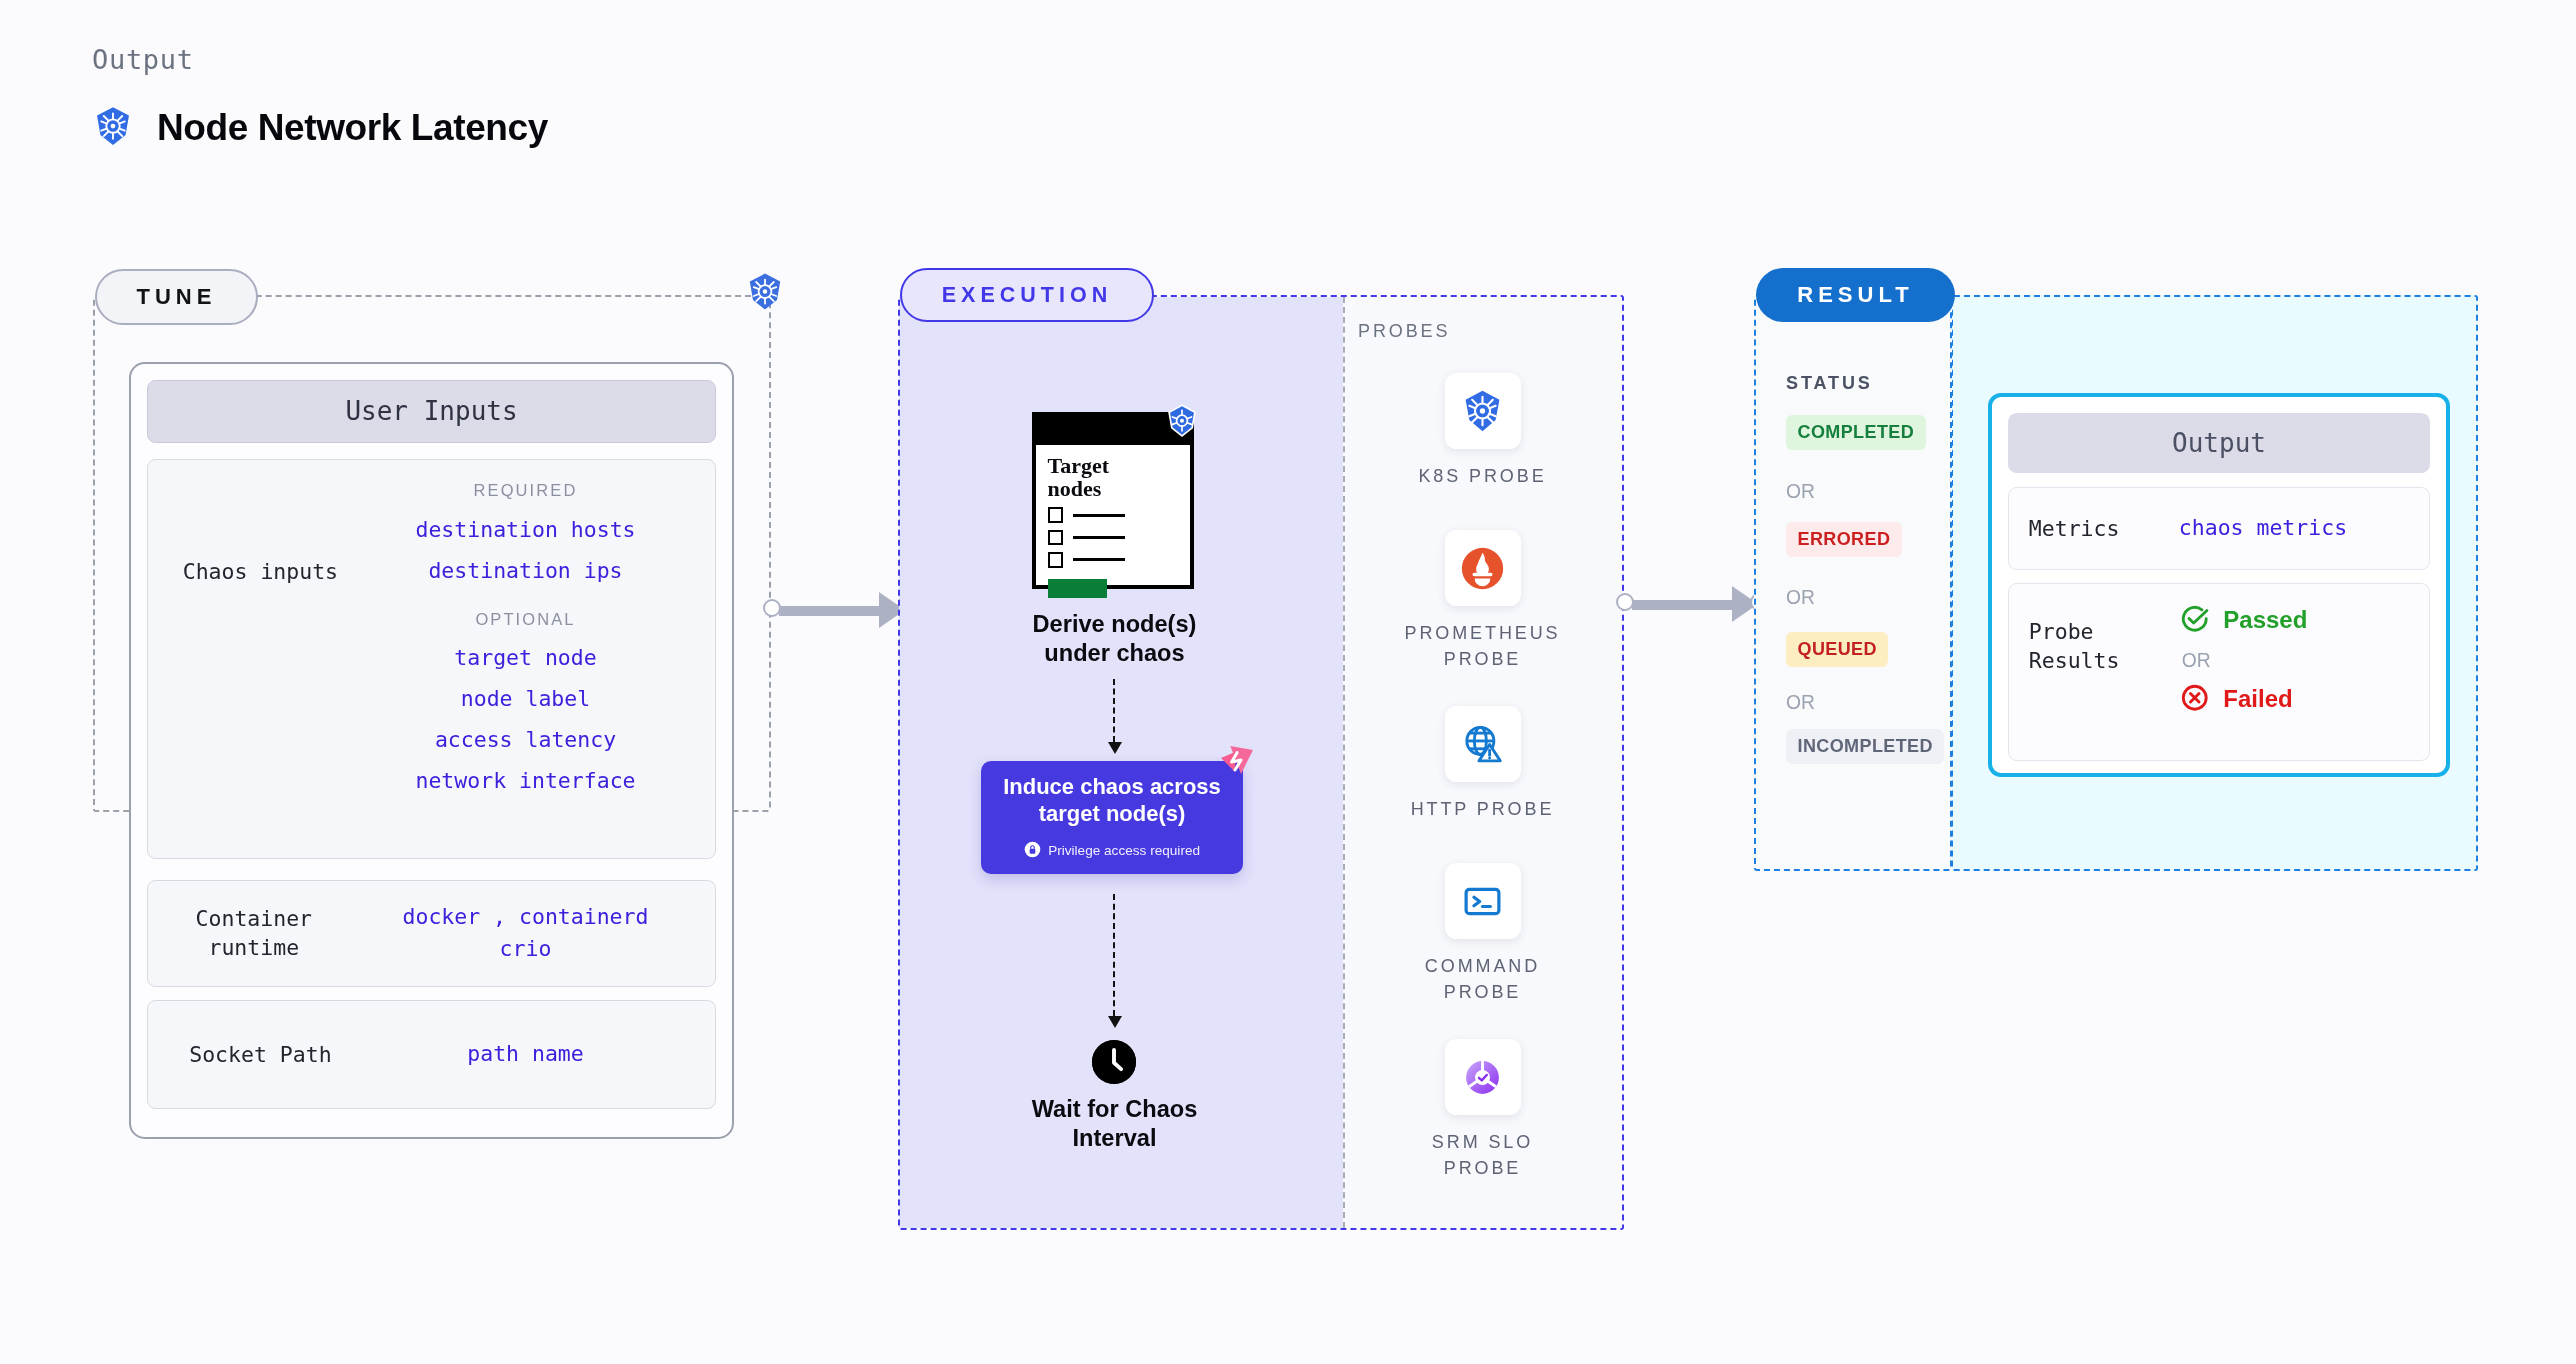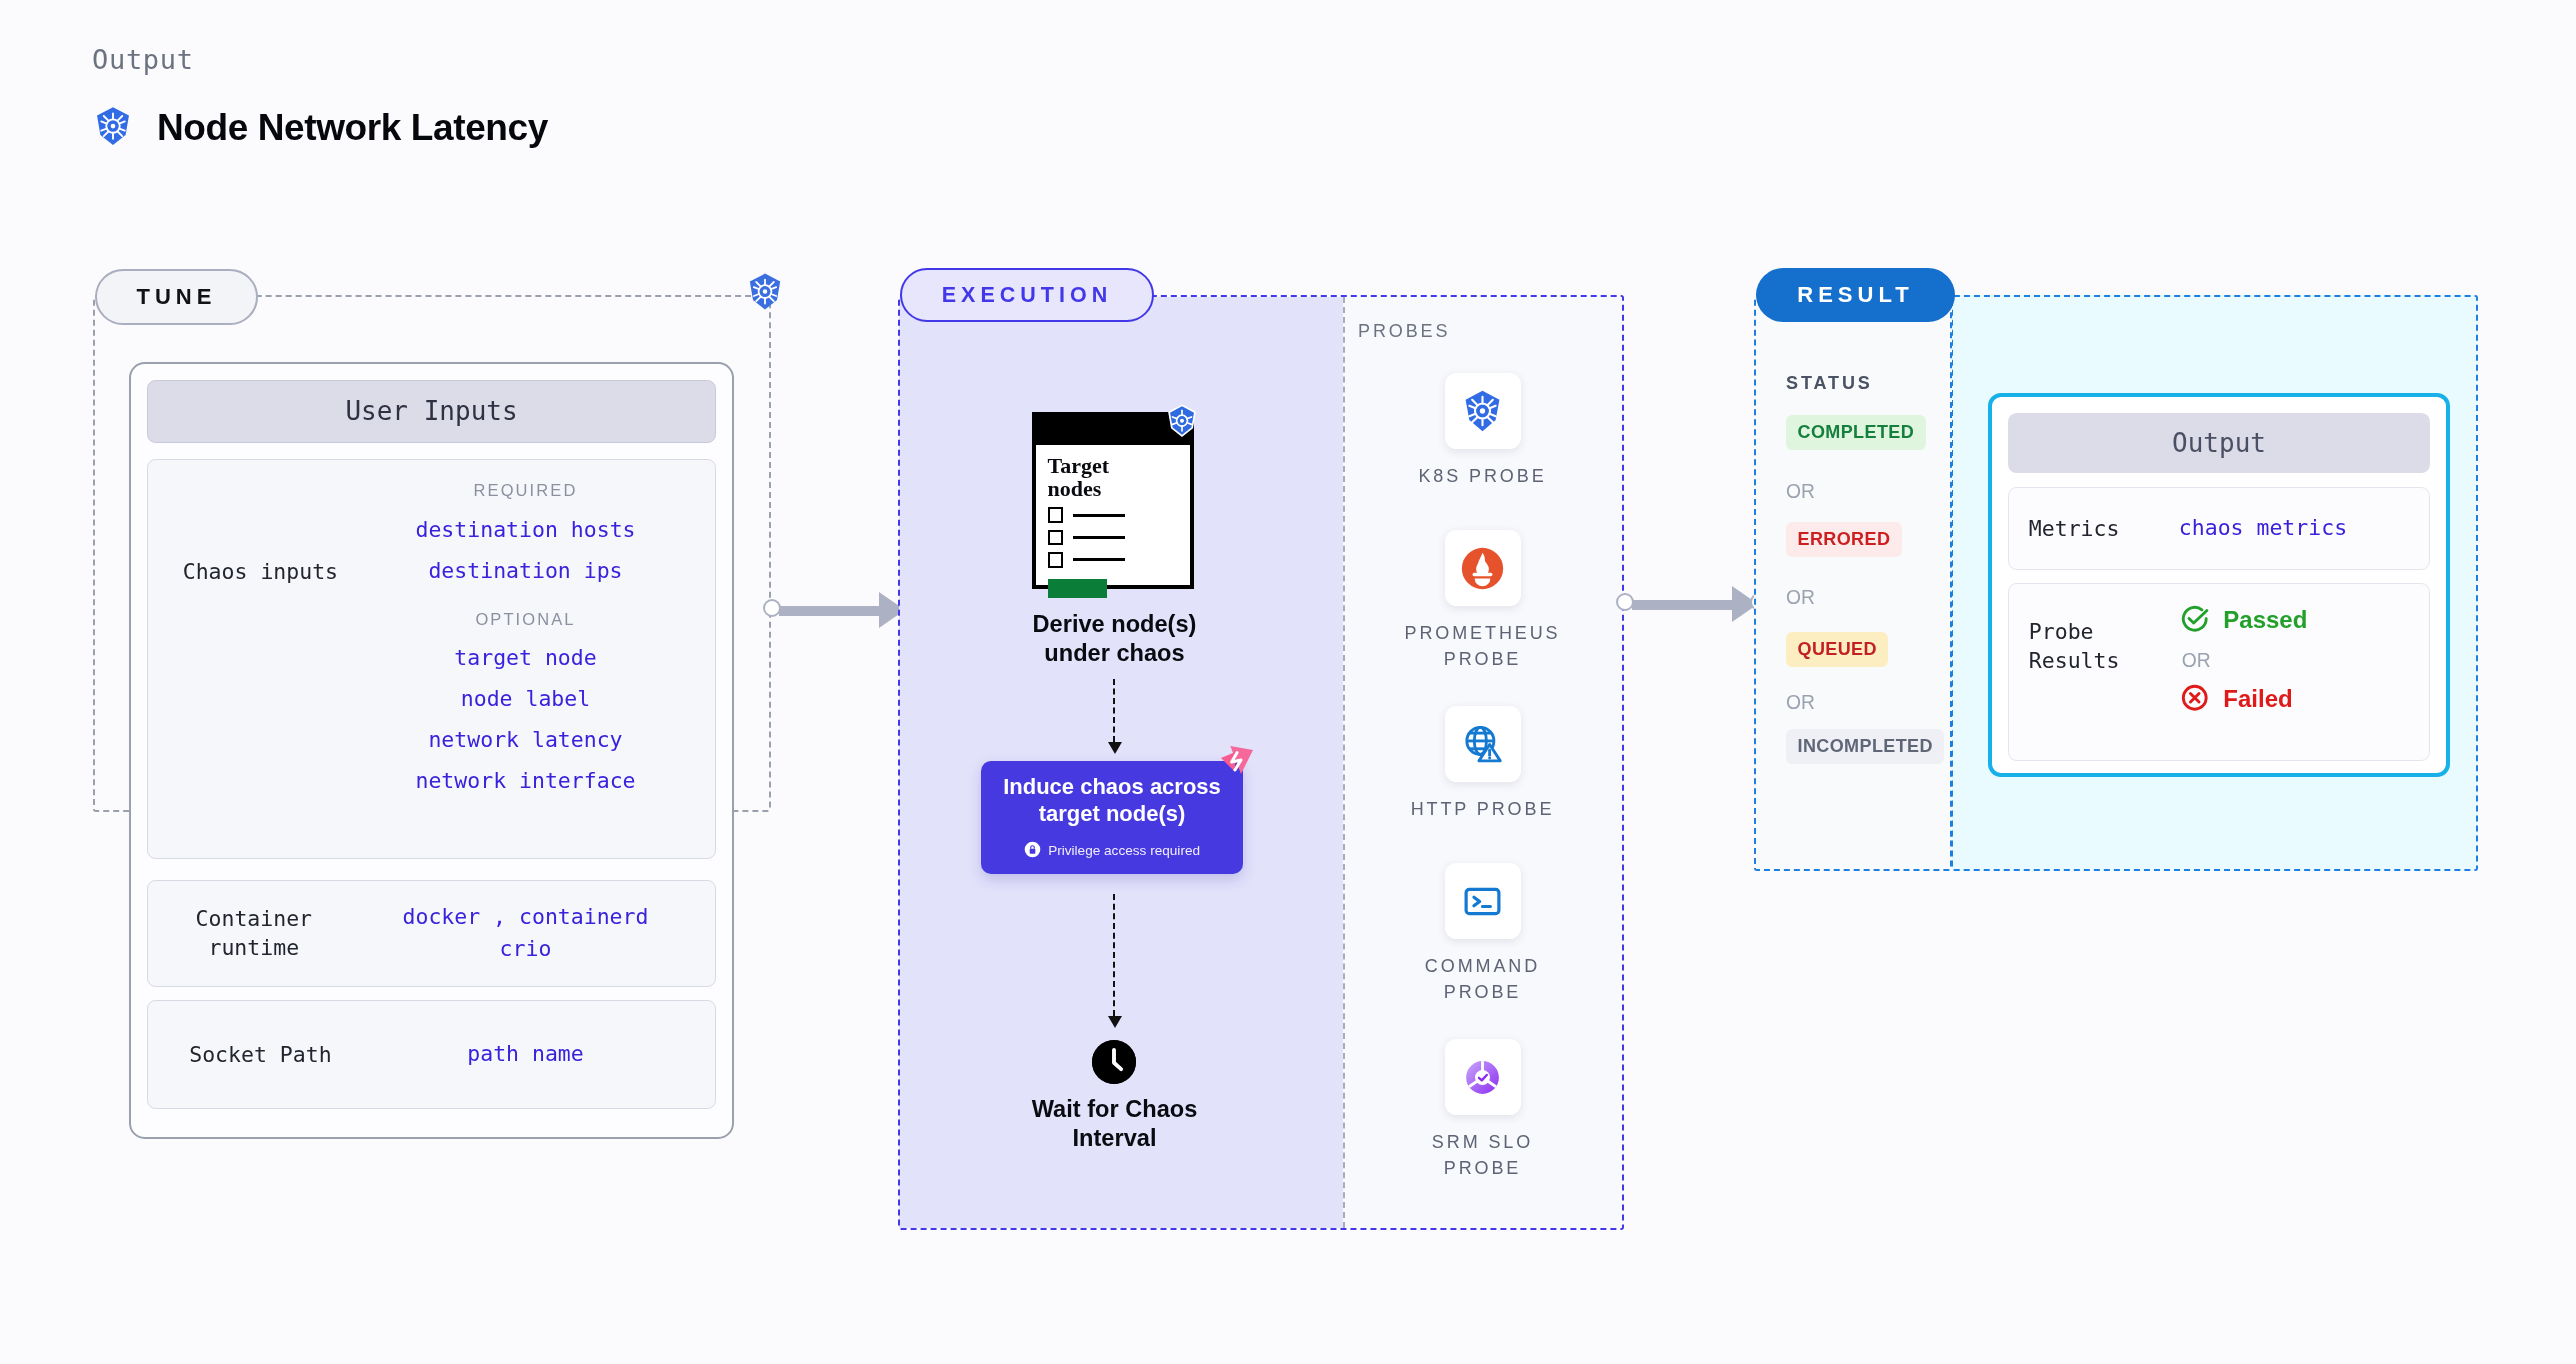--- a/index.html
+++ b/index.html
@@ -304,21 +304,21 @@
 
   <div class="sub-box" style="margin-top:15.8px; height:400px; align-items:flex-start; padding:21.5px 18.6px;">
     <div class="row-label" style="width:188px; padding-top:76px;">Chaos inputs</div>
     <div style="flex:1;">
       <div class="cap">REQUIRED</div>
       <div class="val" style="margin-top:10px;">destination hosts</div>
       <div class="val">destination ips</div>
       <div class="cap" style="margin-top:18.6px;">OPTIONAL</div>
       <div class="val" style="margin-top:8.6px;">target node</div>
       <div class="val">node label</div>
-      <div class="val">network latency</div>
+      <div class="val">access latency</div>
       <div class="val">network interface</div>
     </div>
   </div>
 
   <div class="sub-box" style="margin-top:21px; height:107px; padding:0 12px;">
     <div class="row-label" style="width:188px;">Container runtime</div>
     <div style="flex:1;">
       <div class="val" style="line-height:1.5;">docker , containerd</div>
       <div class="val" style="line-height:1.5;">crio</div>
     </div>

